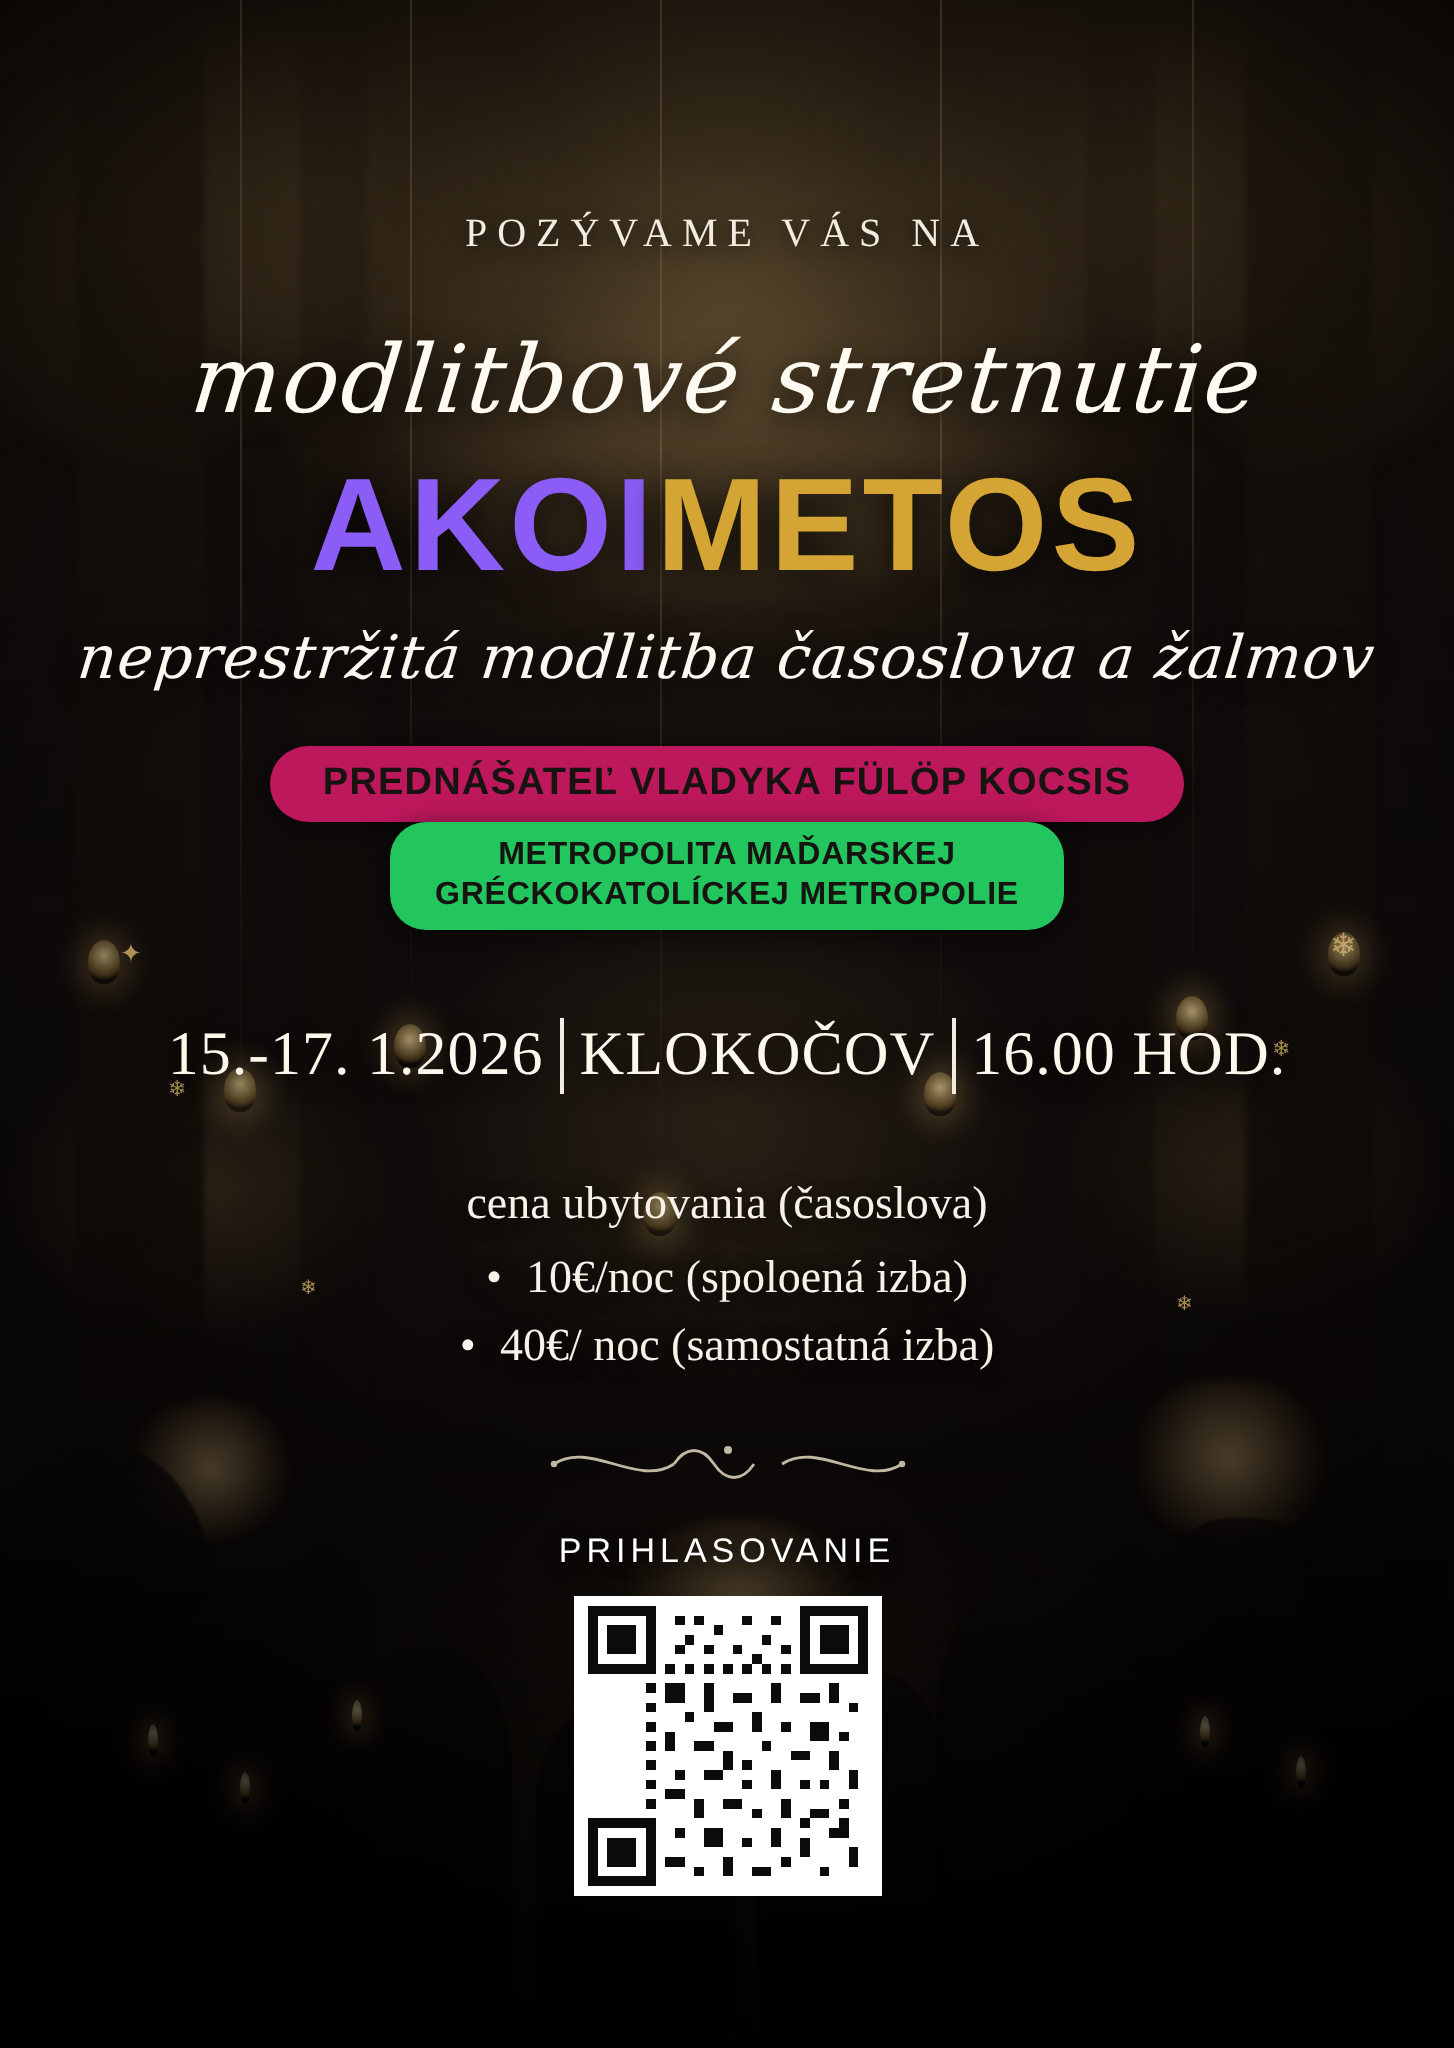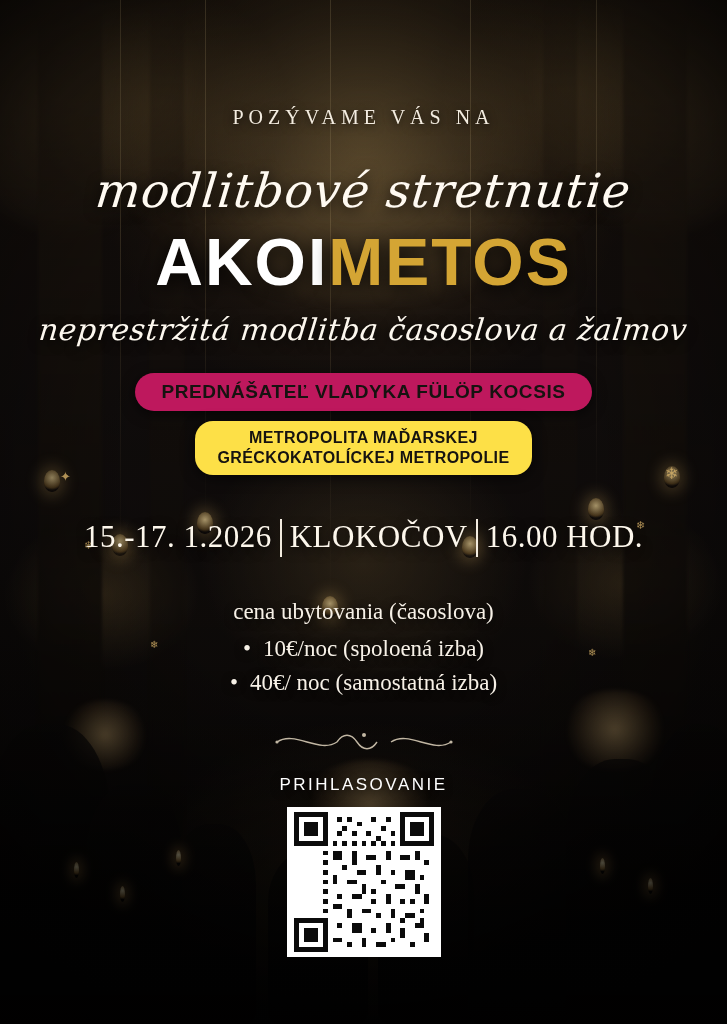--- a/index.html
+++ b/index.html
@@ -134,21 +134,21 @@
   }
   .title {
     margin-top: 6px;
     font-family: "Liberation Sans", sans-serif;
     font-weight: bold;
     font-size: 66px;
     letter-spacing: 2px;
     text-shadow: 0 4px 18px rgba(0,0,0,0.85);
     display: flex; justify-content: center; align-items: baseline;
   }
-  .title .a { color: #ffffff; }
+  .title .a { color: #8b5cf6; }
   .title .b { color: #d4a534; }
   .script2 {
     margin-top: 12px;
     font-family: "DejaVu Serif", serif;
     font-style: italic;
     font-size: 30px;
     color: #fdf8ef;
     letter-spacing: 0.5px;
     text-shadow: 0 3px 12px rgba(0,0,0,0.85);
     transform: skewX(-6deg);
@@ -160,22 +160,21 @@
     color: #161310;
     font-family: "Liberation Sans", sans-serif;
     font-weight: bold;
     font-size: 19px;
     letter-spacing: 0.6px;
     padding: 8px 26px;
     border-radius: 999px;
     box-shadow: 0 3px 14px rgba(0,0,0,0.6);
   }
   .pill2 {
-    margin-top: 10px;
-    background: #fde047;
+    background: #22c55e;
     color: #161310;
     font-family: "Liberation Sans", sans-serif;
     font-weight: bold;
     font-size: 16px;
     line-height: 1.25;
     letter-spacing: 0.4px;
     padding: 7px 22px;
     border-radius: 18px;
     box-shadow: 0 3px 14px rgba(0,0,0,0.6);
   }

